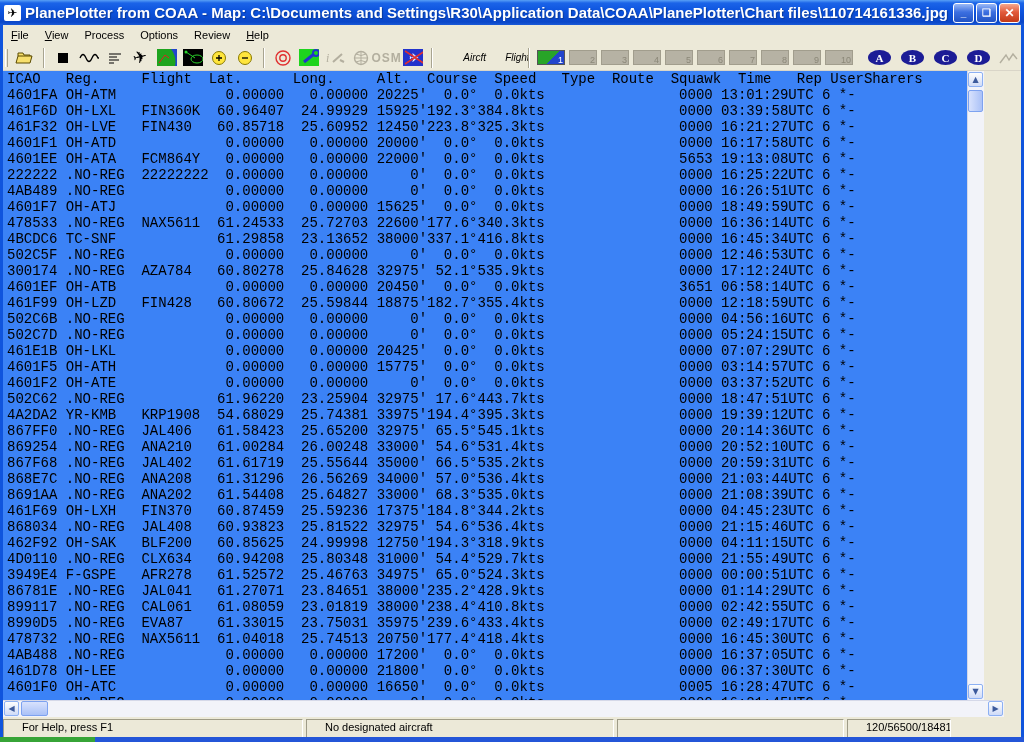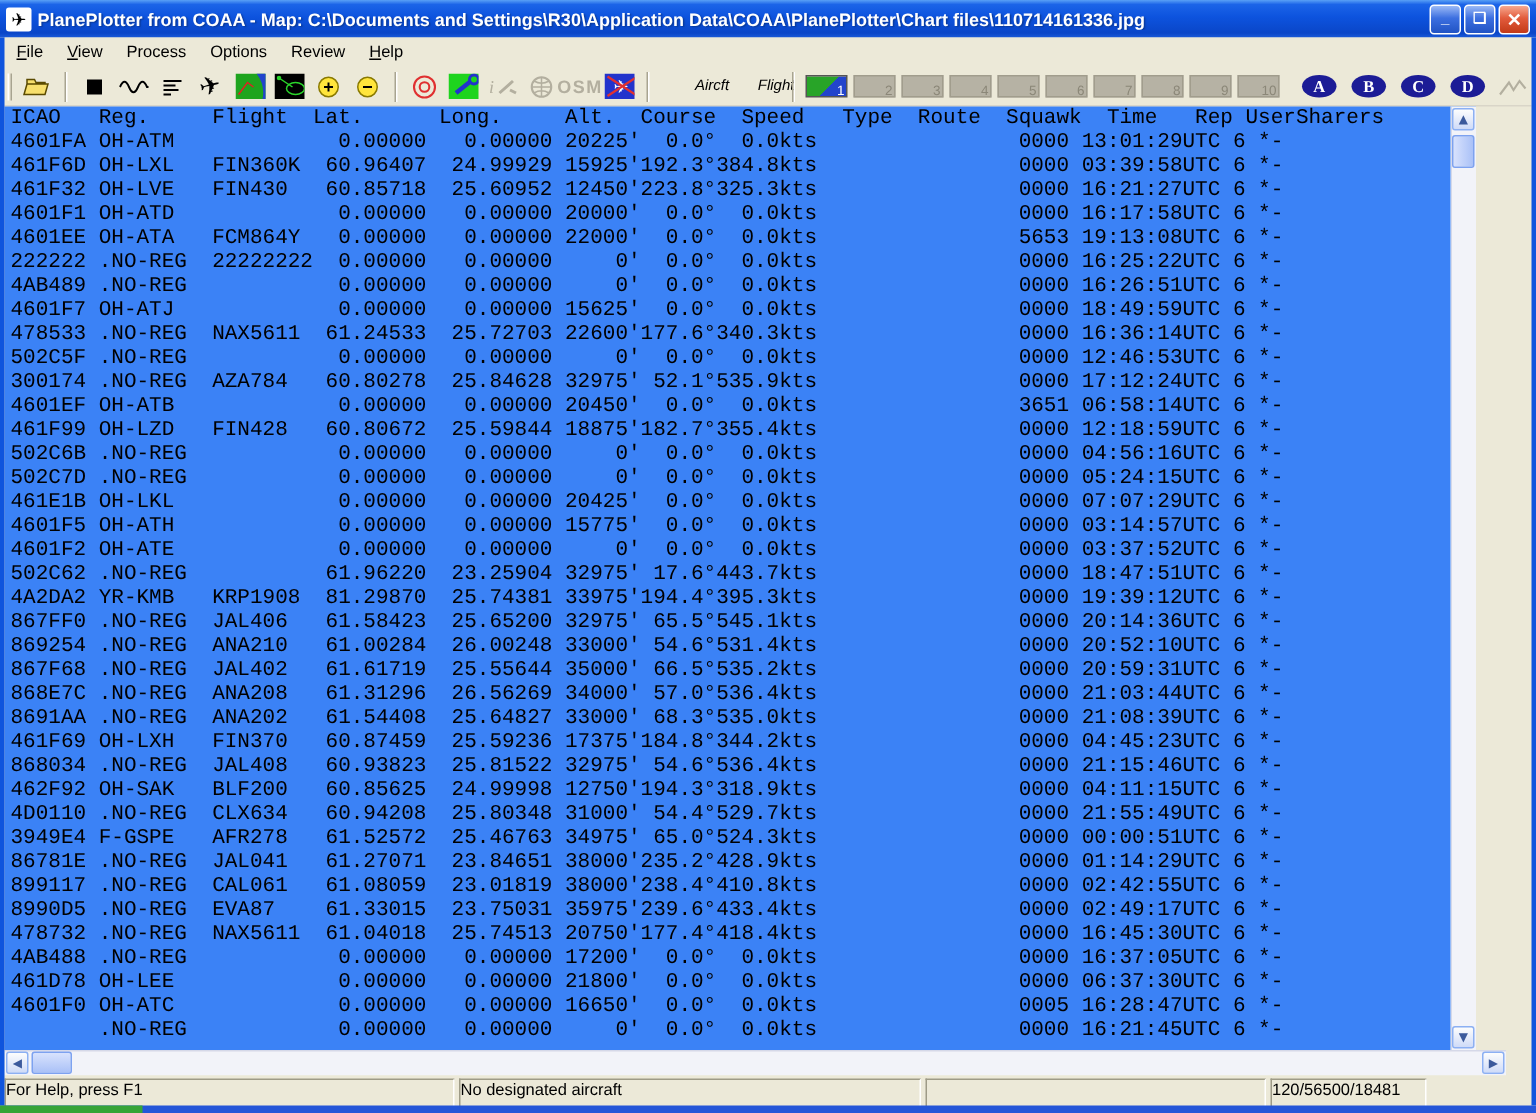--- a/index.html
+++ b/index.html
@@ -5,21 +5,21 @@
   html,body{margin:0;padding:0;background:#000;}
   *{box-sizing:border-box;}
   #screen{position:relative;width:1024px;height:742px;overflow:hidden;
           font-family:"Liberation Sans",sans-serif;background:#ECE9D8;}
   
   #titlebar{position:absolute;left:0;top:0;width:1024px;height:25px;
     background:linear-gradient(180deg,#59a0f6 0%,#1b64e8 12%,#0d53de 45%,#0a46c8 88%,#1a5ad8 100%);
     display:flex;align-items:center;padding:0 4px;color:#fff;}
   #app-icon{width:17px;height:16px;background:#fff;border-radius:2px;display:flex;
     align-items:center;justify-content:center;color:#000;font-size:12px;margin-right:4px;flex:0 0 auto;}
-  #title-text{font-size:12px;font-weight:bold;white-space:nowrap;overflow:hidden;
+  #title-text{font-size:15px;font-weight:bold;white-space:nowrap;overflow:hidden;
     text-shadow:1px 1px 1px #0a3a9a;flex:1;}
   .winbtn{width:21px;height:20px;margin-left:2px;border:1px solid #fff;border-radius:3px;
     display:flex;align-items:center;justify-content:center;color:#fff;font-size:10px;
     font-weight:bold;line-height:1;flex:0 0 auto;
     background:linear-gradient(180deg,#9ab9f6,#3c6fe0 45%,#2153c4);}
   .winbtn.close{background:linear-gradient(180deg,#f7a88e,#e25b3c 45%,#c33a18);font-size:12px;}
   #menubar{position:absolute;left:3px;top:25px;width:1018px;height:20px;background:#ECE9D8;
     display:flex;align-items:center;font-size:11px;color:#000;}
   .menu-item{padding:3px 8px;cursor:default;}
   .menu-item u{text-decoration:underline;}
@@ -55,21 +55,21 @@
   #vthumb{position:absolute;left:1px;top:19px;width:15px;height:22px;border:1px solid #7da2f0;
     border-radius:2px;background:linear-gradient(90deg,#d8e2fd,#aac1f7);}
   #hscroll{position:absolute;left:3px;top:700px;width:1001px;height:17px;background:#f2f3f9;
     box-shadow:inset 0 1px #d5d8e8;}
   #hthumb{position:absolute;left:18px;top:1px;width:27px;height:15px;border:1px solid #7da2f0;
     border-radius:2px;background:linear-gradient(180deg,#d8e2fd,#aac1f7);}
   #sb-corner{position:absolute;left:1004px;top:700px;width:17px;height:17px;background:#ECE9D8;}
   
   #statusbar{position:absolute;left:3px;top:717px;width:1018px;height:20px;background:#ECE9D8;
     font-size:11px;color:#000;}
-  .spanel{position:absolute;top:2px;height:20px;line-height:15px;padding:0 0;
+  .spanel{position:absolute;top:2px;height:20px;line-height:15px;padding:0 18px;
     border:1px solid;border-color:#9e9b87 #fff #fff #9e9b87;white-space:nowrap;overflow:hidden;}
   
   .winborder{position:absolute;top:25px;width:3px;height:712px;background:#0f54dd;}
   #taskbar{position:absolute;left:0;top:737px;width:1024px;height:5px;background:#2456d8;}
   #startbtn{position:absolute;left:0;top:0;width:95px;height:5px;background:#37a437;}
 </style>
 </head>
 <body>
 
 <div id="screen">
@@ -238,31 +238,32 @@
         <div class="line">ICAO   Reg.     Flight  Lat.      Long.     Alt.  Course  Speed   Type  Route  Squawk  Time   Rep UserSharers   </div>
         <div class="line">4601FA OH-ATM             0.00000   0.00000 20225'  0.0°  0.0kts                0000 13:01:29UTC 6 *-           </div>
         <div class="line">461F6D OH-LXL   FIN360K  60.96407  24.99929 15925'192.3°384.8kts                0000 03:39:58UTC 6 *-           </div>
         <div class="line">461F32 OH-LVE   FIN430   60.85718  25.60952 12450'223.8°325.3kts                0000 16:21:27UTC 6 *-           </div>
         <div class="line">4601F1 OH-ATD             0.00000   0.00000 20000'  0.0°  0.0kts                0000 16:17:58UTC 6 *-           </div>
         <div class="line">4601EE OH-ATA   FCM864Y   0.00000   0.00000 22000'  0.0°  0.0kts                5653 19:13:08UTC 6 *-           </div>
         <div class="line">222222 .NO-REG  22222222  0.00000   0.00000     0'  0.0°  0.0kts                0000 16:25:22UTC 6 *-           </div>
         <div class="line">4AB489 .NO-REG            0.00000   0.00000     0'  0.0°  0.0kts                0000 16:26:51UTC 6 *-           </div>
         <div class="line">4601F7 OH-ATJ             0.00000   0.00000 15625'  0.0°  0.0kts                0000 18:49:59UTC 6 *-           </div>
         <div class="line">478533 .NO-REG  NAX5611  61.24533  25.72703 22600'177.6°340.3kts                0000 16:36:14UTC 6 *-           </div>
+        <div class="line">4BCDC6 TC-SNF            61.29858  23.13652 38000'337.1°416.8kts                0000 16:45:34UTC 6 *-           </div>
         <div class="line">502C5F .NO-REG            0.00000   0.00000     0'  0.0°  0.0kts                0000 12:46:53UTC 6 *-           </div>
         <div class="line">300174 .NO-REG  AZA784   60.80278  25.84628 32975' 52.1°535.9kts                0000 17:12:24UTC 6 *-           </div>
         <div class="line">4601EF OH-ATB             0.00000   0.00000 20450'  0.0°  0.0kts                3651 06:58:14UTC 6 *-           </div>
         <div class="line">461F99 OH-LZD   FIN428   60.80672  25.59844 18875'182.7°355.4kts                0000 12:18:59UTC 6 *-           </div>
         <div class="line">502C6B .NO-REG            0.00000   0.00000     0'  0.0°  0.0kts                0000 04:56:16UTC 6 *-           </div>
         <div class="line">502C7D .NO-REG            0.00000   0.00000     0'  0.0°  0.0kts                0000 05:24:15UTC 6 *-           </div>
         <div class="line">461E1B OH-LKL             0.00000   0.00000 20425'  0.0°  0.0kts                0000 07:07:29UTC 6 *-           </div>
         <div class="line">4601F5 OH-ATH             0.00000   0.00000 15775'  0.0°  0.0kts                0000 03:14:57UTC 6 *-           </div>
         <div class="line">4601F2 OH-ATE             0.00000   0.00000     0'  0.0°  0.0kts                0000 03:37:52UTC 6 *-           </div>
         <div class="line">502C62 .NO-REG           61.96220  23.25904 32975' 17.6°443.7kts                0000 18:47:51UTC 6 *-           </div>
-        <div class="line">4A2DA2 YR-KMB   KRP1908  81.29870  25.74381 33975'194.4°395.3kts                0000 19:39:12UTC 6 *-           </div>
+        <div class="line">4A2DA2 YR-KMB   KRP1908  54.68029  25.74381 33975'194.4°395.3kts                0000 19:39:12UTC 6 *-           </div>
         <div class="line">867FF0 .NO-REG  JAL406   61.58423  25.65200 32975' 65.5°545.1kts                0000 20:14:36UTC 6 *-           </div>
         <div class="line">869254 .NO-REG  ANA210   61.00284  26.00248 33000' 54.6°531.4kts                0000 20:52:10UTC 6 *-           </div>
         <div class="line">867F68 .NO-REG  JAL402   61.61719  25.55644 35000' 66.5°535.2kts                0000 20:59:31UTC 6 *-           </div>
         <div class="line">868E7C .NO-REG  ANA208   61.31296  26.56269 34000' 57.0°536.4kts                0000 21:03:44UTC 6 *-           </div>
         <div class="line">8691AA .NO-REG  ANA202   61.54408  25.64827 33000' 68.3°535.0kts                0000 21:08:39UTC 6 *-           </div>
         <div class="line">461F69 OH-LXH   FIN370   60.87459  25.59236 17375'184.8°344.2kts                0000 04:45:23UTC 6 *-           </div>
         <div class="line">868034 .NO-REG  JAL408   60.93823  25.81522 32975' 54.6°536.4kts                0000 21:15:46UTC 6 *-           </div>
         <div class="line">462F92 OH-SAK   BLF200   60.85625  24.99998 12750'194.3°318.9kts                0000 04:11:15UTC 6 *-           </div>
         <div class="line">4D0110 .NO-REG  CLX634   60.94208  25.80348 31000' 54.4°529.7kts                0000 21:55:49UTC 6 *-           </div>
         <div class="line">3949E4 F-GSPE   AFR278   61.52572  25.46763 34975' 65.0°524.3kts                0000 00:00:51UTC 6 *-           </div>

